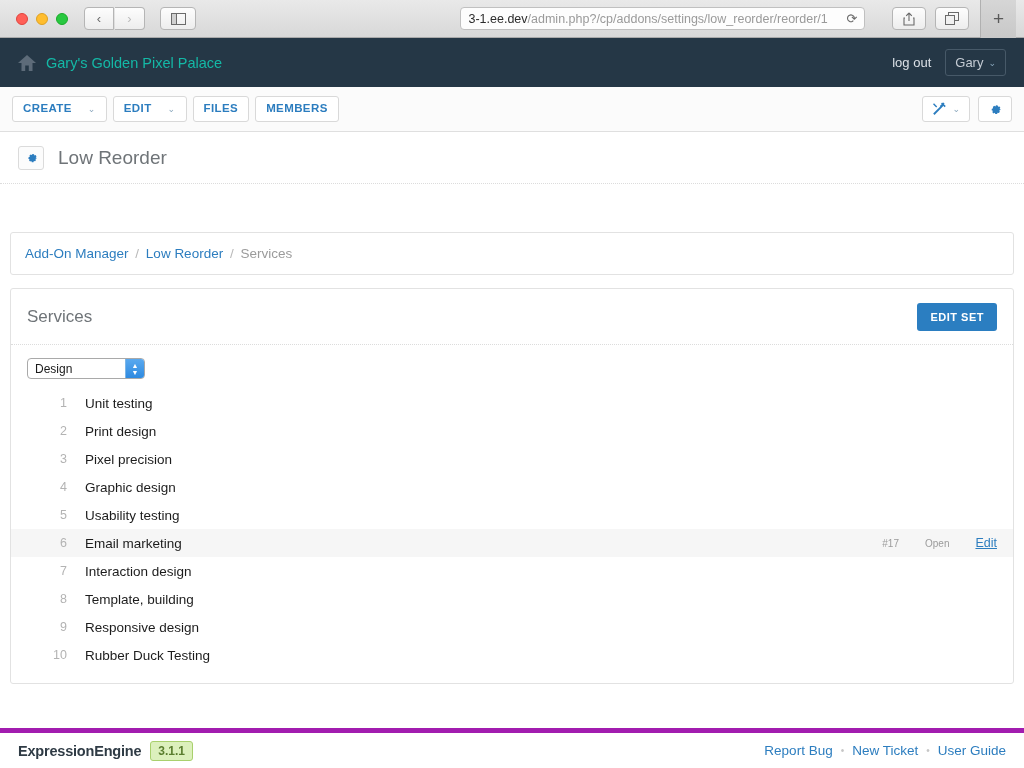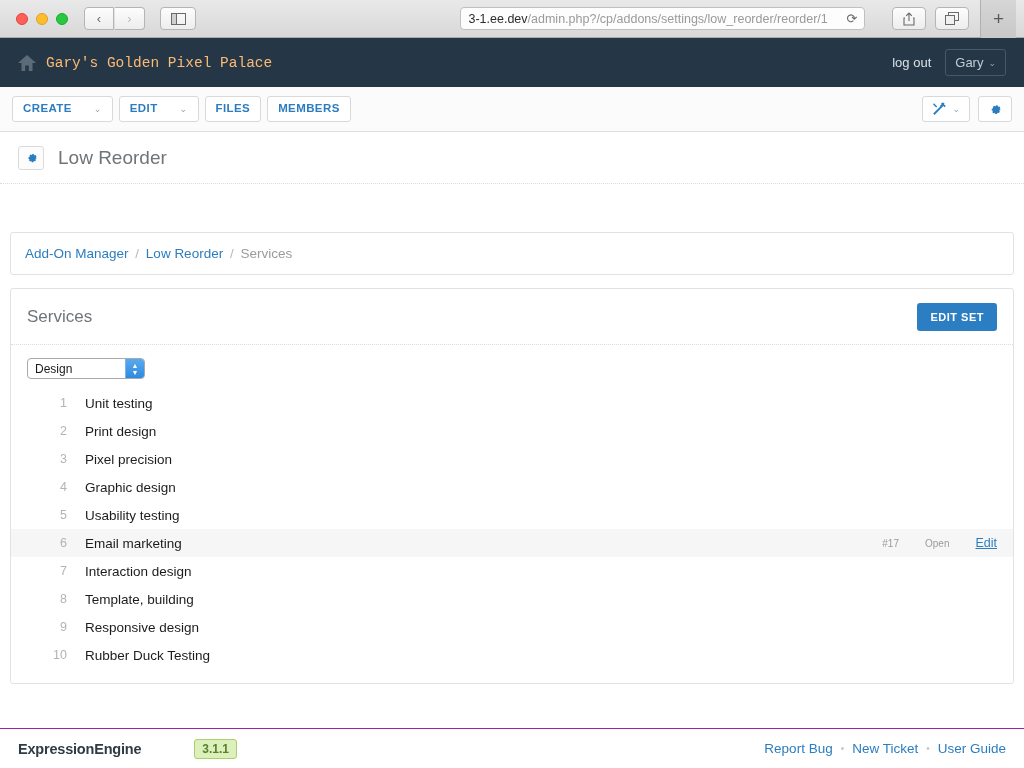--- a/index.html
+++ b/index.html
@@ -73,21 +73,21 @@
   }
 
   
   .ee-header {
     height: 49px; background: #253746;
     display: flex; align-items: center;
     padding: 0 18px;
     color: #e6e9ec;
   }
   .home-icon { width: 18px; height: 16px; margin-right: 10px; opacity: .55; }
-  .site-name { font-size: 14.5px; color: #fdba74; font-family: Liberation Mono, monospace; }
+  .site-name { font-size: 14.5px; color: #14b8a6; }
   .header-right { margin-left: auto; display: flex; align-items: center; gap: 14px; }
   .logout { font-size: 13px; color: #dbe0e6; }
   .user-pill {
     font-size: 13px; color: #c5ccd4;
     border: 1px solid #475968; border-radius: 3px;
     padding: 5px 9px;
     display: flex; align-items: center; gap: 5px;
   }
 
   
@@ -97,21 +97,21 @@
     display: flex; align-items: center;
     padding: 0 12px;
   }
   .tb-btn {
     border: 1px solid #d9d9d9; border-radius: 3px;
     background: #fff;
     color: #2c7dbf;
     font-size: 11.5px; font-weight: bold; letter-spacing: .4px;
     padding: 6px 10px;
     margin-right: 6px;
-    display: flex; align-items: center; gap: 22px;
+    display: flex; align-items: center; gap: 16px;
     line-height: 1;
   }
   .caret { font-size: 9px; color: #8aa7bd; font-weight: normal; }
   .tb-right { margin-left: auto; display: flex; gap: 8px; }
   .icon-btn {
     border: 1px solid #d9d9d9; border-radius: 3px; background: #fff;
     padding: 5px 9px; display: flex; align-items: center; gap: 6px;
     color: #2c7dbf;
   }
 
@@ -209,25 +209,24 @@
     background: #4aa31f; color: #fff;
     border: none; border-radius: 3px;
     font-size: 11.5px; font-weight: bold; letter-spacing: .4px;
     padding: 9px 15px;
   }
 
   
   .ee-footer {
     position: absolute; bottom: 0; left: 0; right: 0;
     height: 40px;
-    border-top: 1px solid #a21caf;
+    border-top: 5px solid #a21caf;
     background: #fff;
     display: flex; align-items: center;
     padding: 0 18px;
-    gap: 44px;
   }
   .brand { font-size: 14.5px; font-weight: bold; color: #2f3b45; letter-spacing: -.2px; }
   .ver-badge {
     margin-left: 9px;
     background: #dcf0bc; border: 1px solid #a9d06d;
     color: #5a7d2e; border-radius: 3px;
     font-size: 12px; font-weight: bold;
     padding: 2px 7px;
   }
   .foot-links { margin-left: auto; display: flex; align-items: center; gap: 8px; font-size: 13.5px; }

